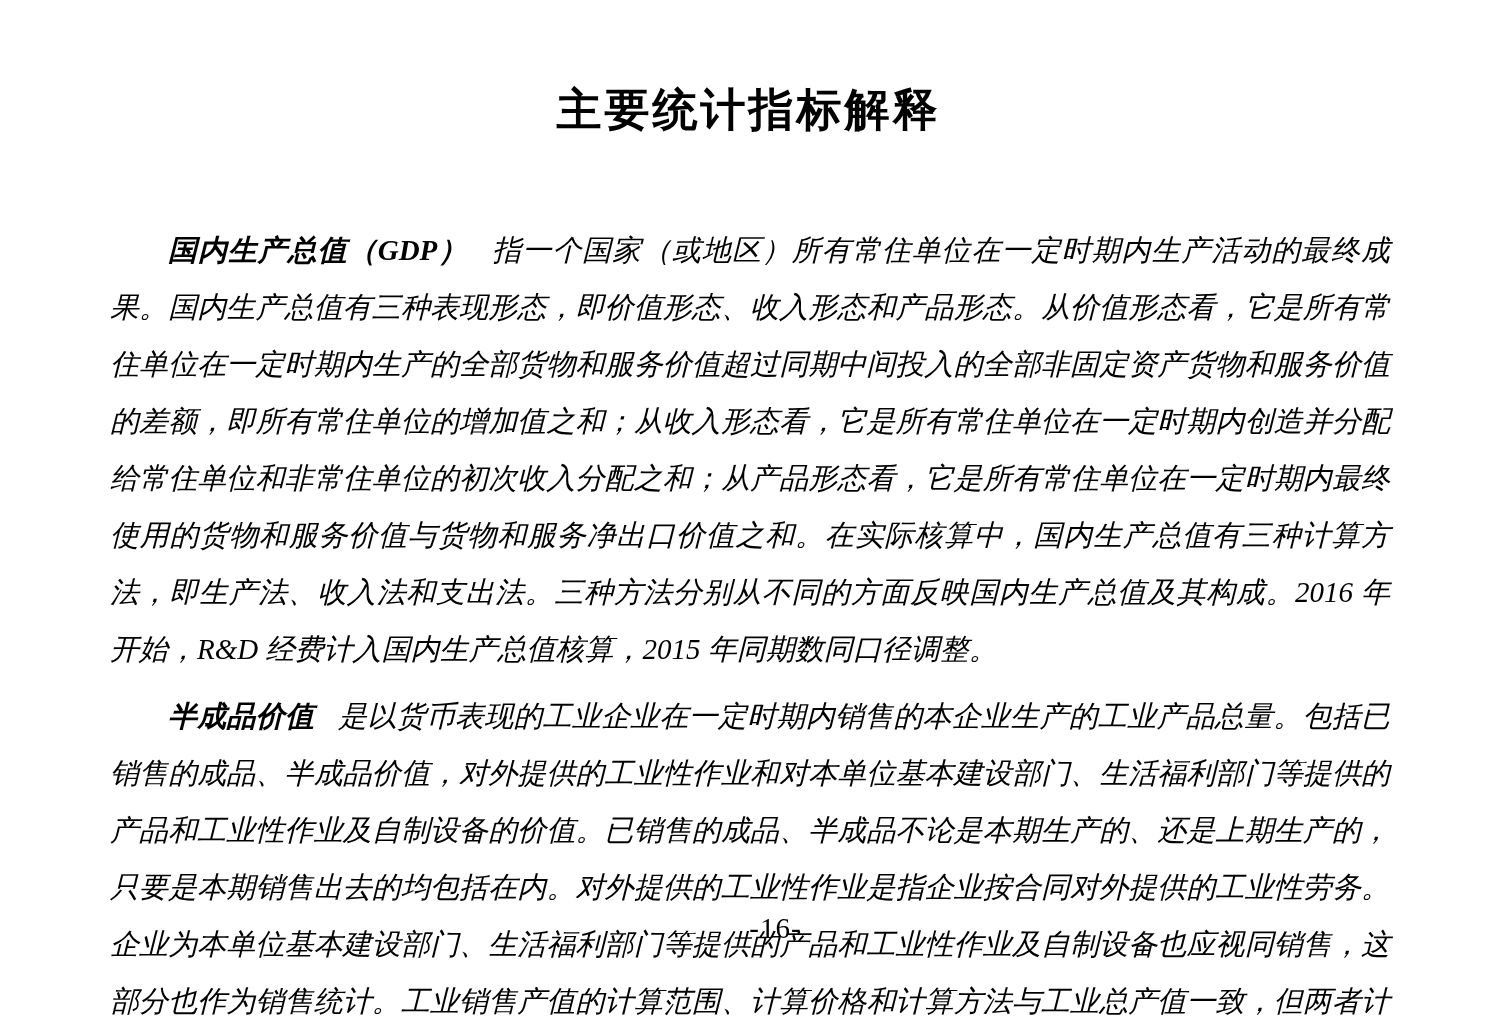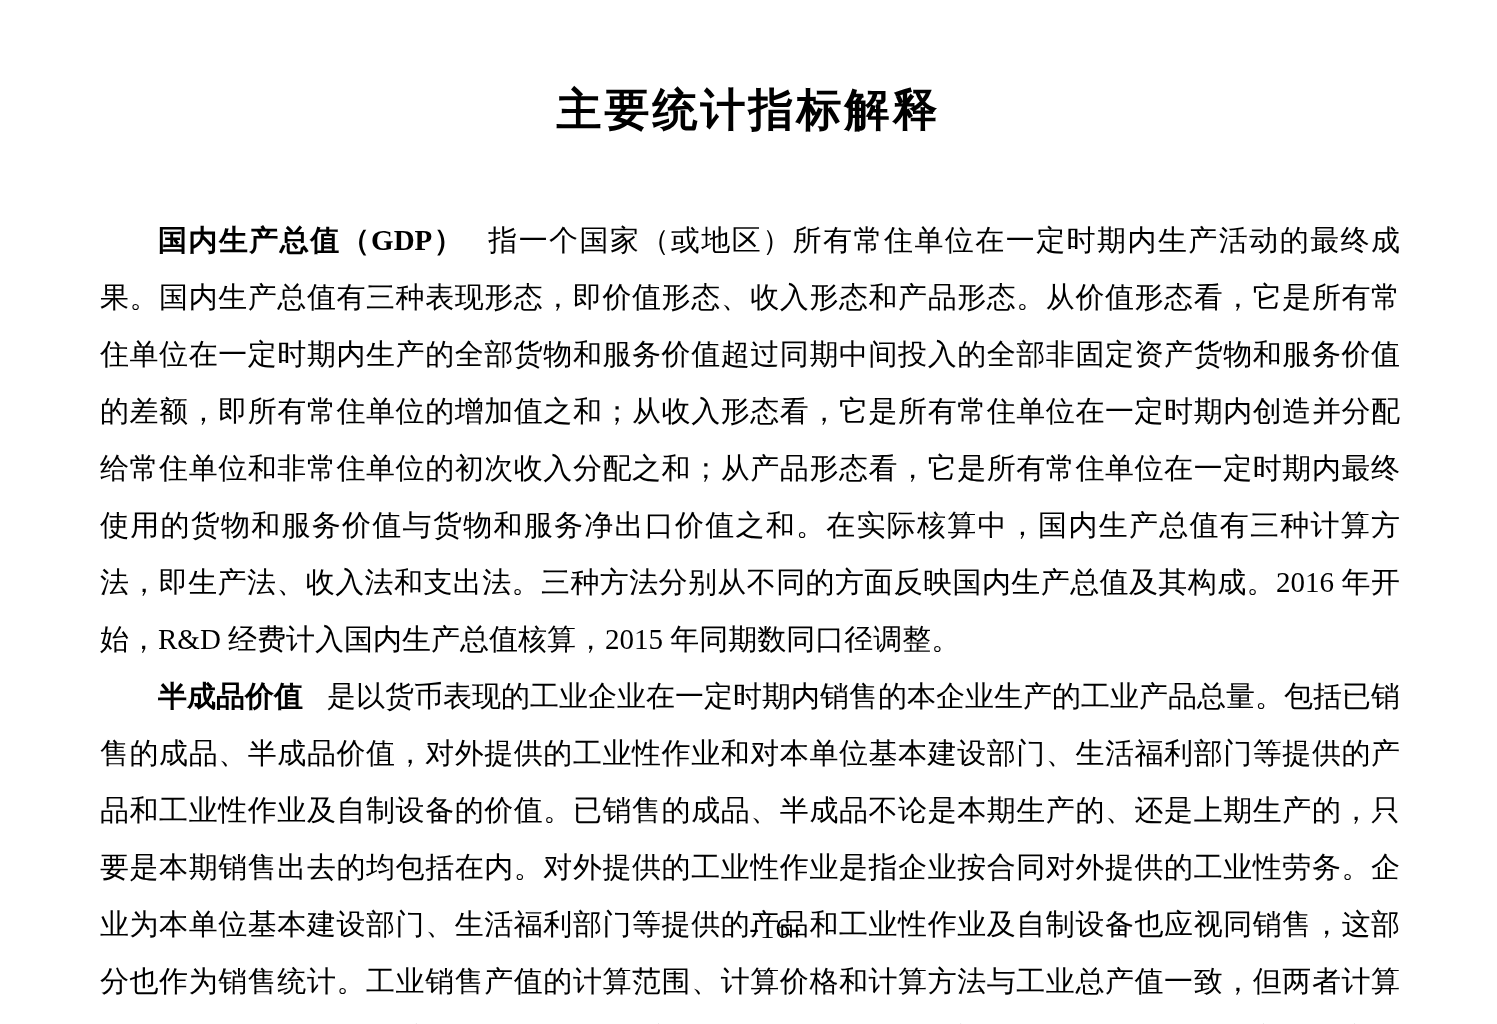--- a/index.html
+++ b/index.html
@@ -32,23 +32,24 @@
     position: absolute;
     top: 212px;
     left: 100px;
     width: 1300px;
     font-size: 29px;
     line-height: 57px;
     text-align: justify;
     text-justify: inter-ideograph;
   }
   .body-text p {
-    margin: 0;
+    margin: 10px;
     padding: 0;
     text-indent: 58px;
+    font-style: italic;
   }
   .term {
     font-weight: bold;
     margin-right: 24px;
   }
   .page-number {
     position: absolute;
     top: 912px;
     left: 16px;
     width: 100%;

